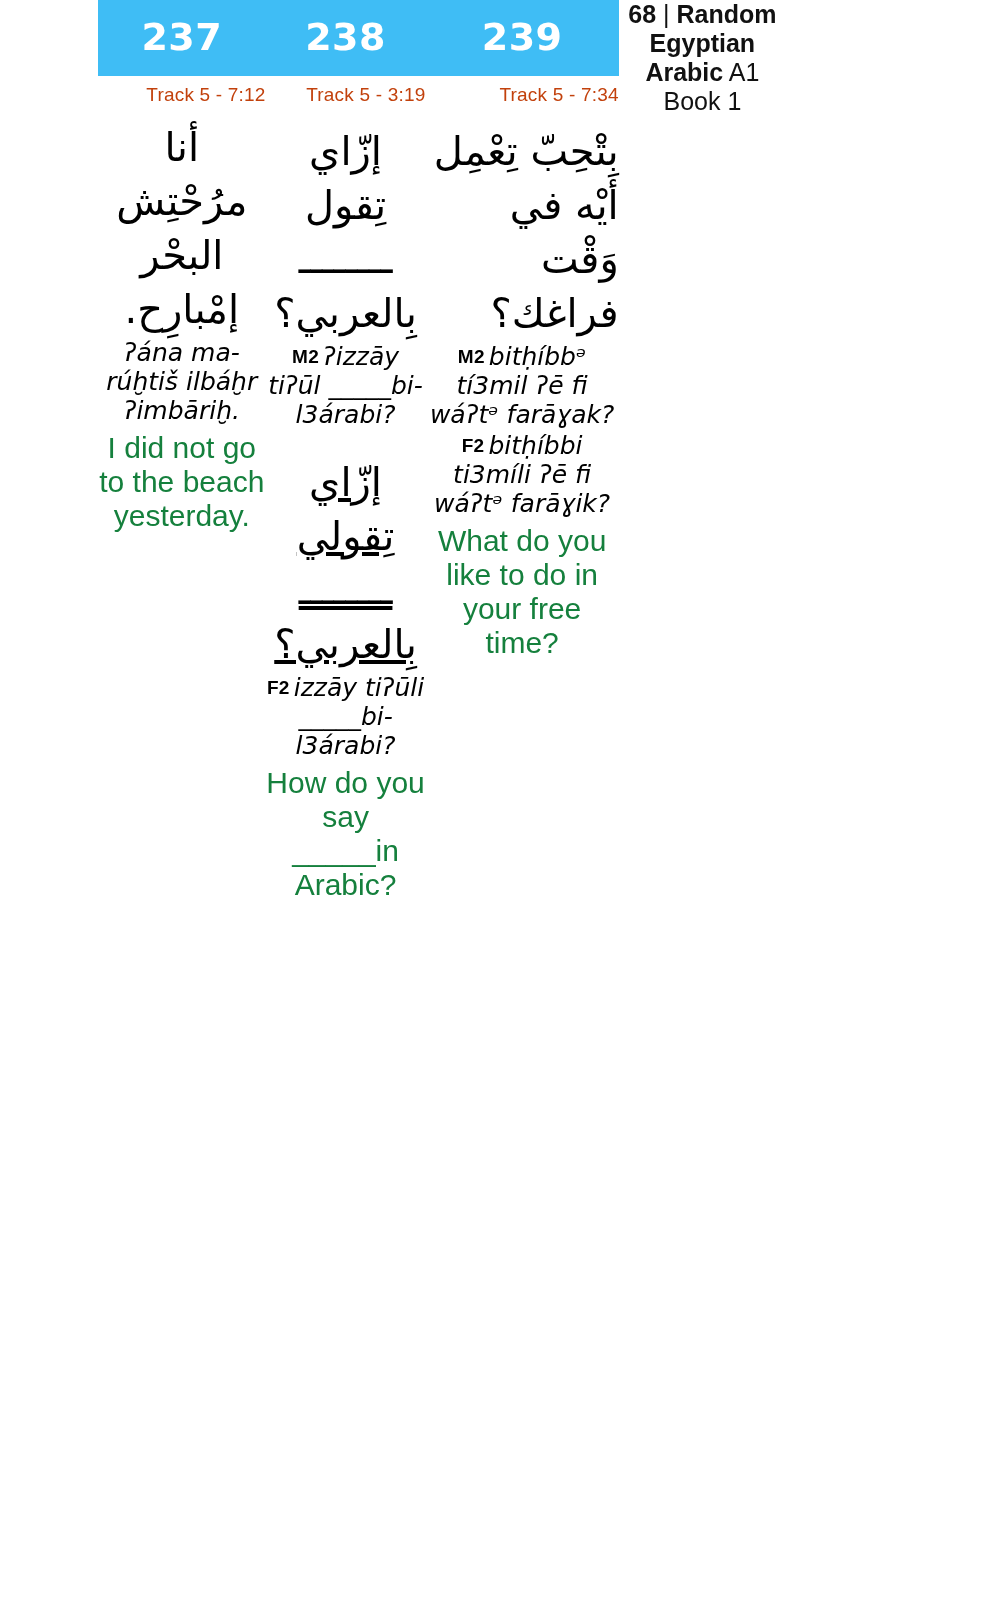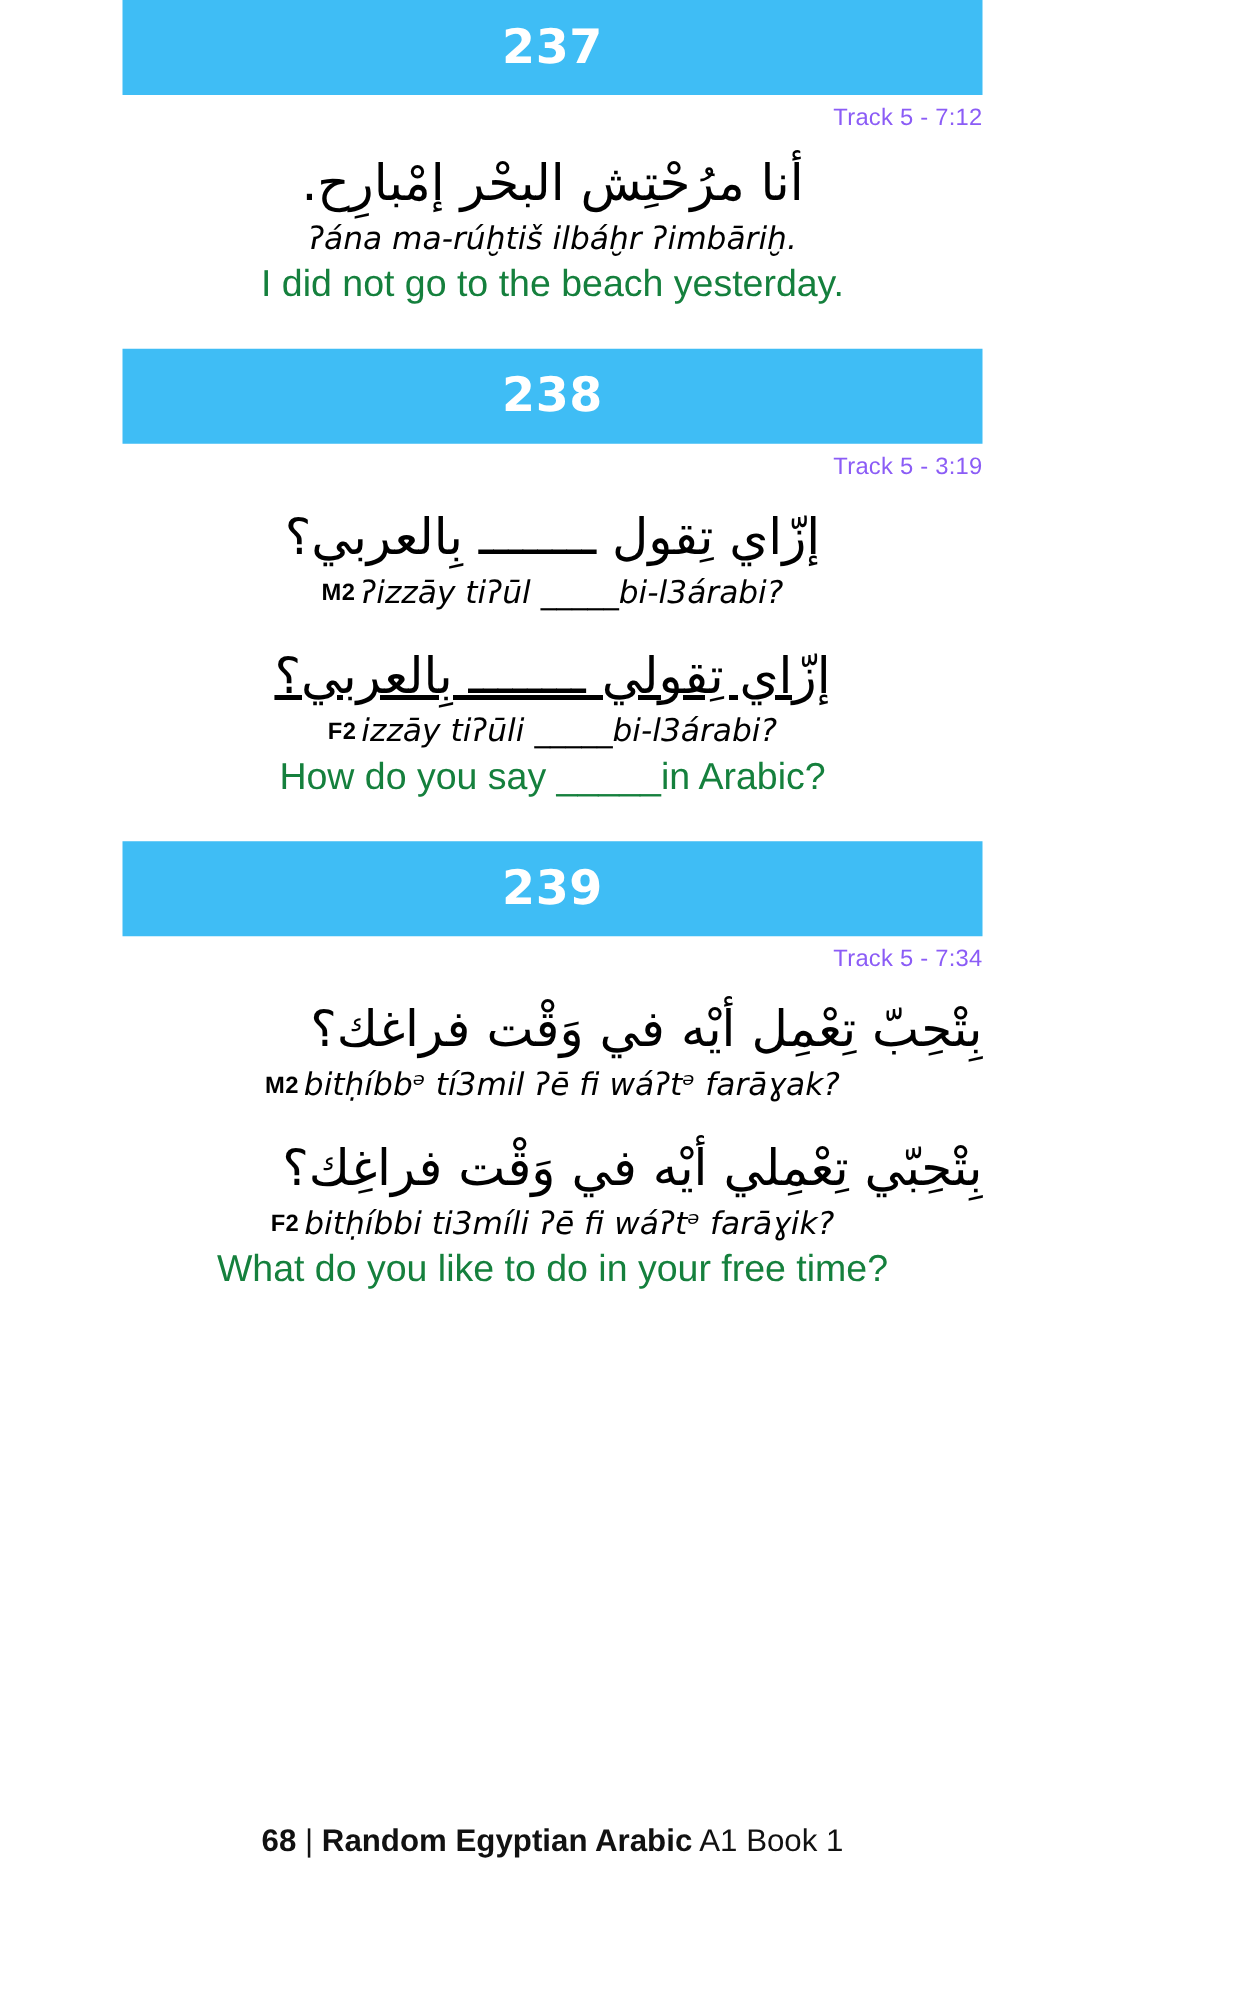--- a/index.html
+++ b/index.html
@@ -14,40 +14,40 @@
     color: #1a1a1a;
     overflow: hidden;
   }
   .page {
     position: relative;
     width: 884px;
     height: 1600px;
     box-sizing: border-box;
     padding: 0 98px;
     display: flex;
-    flex-direction: column;
+    flex-direction: row;
   }
   .card {
     margin: 0;
   }
   .card-header {
     background: #3fbdf5;
     color: #ffffff;
     text-align: center;
     font-weight: bold;
     font-size: 38px;
     letter-spacing: 0.5px;
     line-height: 1;
     padding: 18px 0 20px 0;
     font-family: "DejaVu Sans", sans-serif;
   }
   .track {
     text-align: right;
     font-size: 19px;
-    color: #8b5cf6;
+    color: #c2410c;
     margin-top: 8px;
     font-family: "Liberation Sans", sans-serif;
     letter-spacing: 0.2px;
   }
   .arabic {
     direction: rtl;
     text-align: center;
     font-family: "DejaVu Sans", sans-serif;
     font-size: 40px;
     line-height: 1.35;
@@ -134,21 +134,20 @@
     <div class="english">How do you say _____in Arabic?</div>
   </div>
 
   <div class="gap-after-card"></div>
 
   <div class="card sec-239">
     <div class="card-header" style="background: rgb(63, 189, 245);">239</div>
     <div class="track">Track 5 - 7:34</div>
     <div class="arabic">بِتْحِبّ تِعْمِل أيْه في وَقْت فراغك؟</div>
     <div class="translit"><span class="gender">M2</span><span class="line-text">bitḥíbbᵊ tí3mil ʔē fi wáʔtᵊ farāɣak?</span></div>
-    <div class="arabic second">بِتْحِبّي تِعْمِلي أيْه في وَقْت فراغِك؟</div>
     <div class="translit"><span class="gender">F2</span><span class="line-text">bitḥíbbi ti3míli ʔē fi wáʔtᵊ farāɣik?</span></div>
     <div class="english">What do you like to do in your free time?</div>
   </div>
 
   <div class="spacer-flex"></div>
 
   <div class="footer">
     <span class="bold">68</span><span class="light"> </span><span class="light">|</span><span class="light"> </span><span class="bold">Random Egyptian Arabic</span><span class="light"> </span><span class="light">A1 Book 1</span>
   </div>
 

